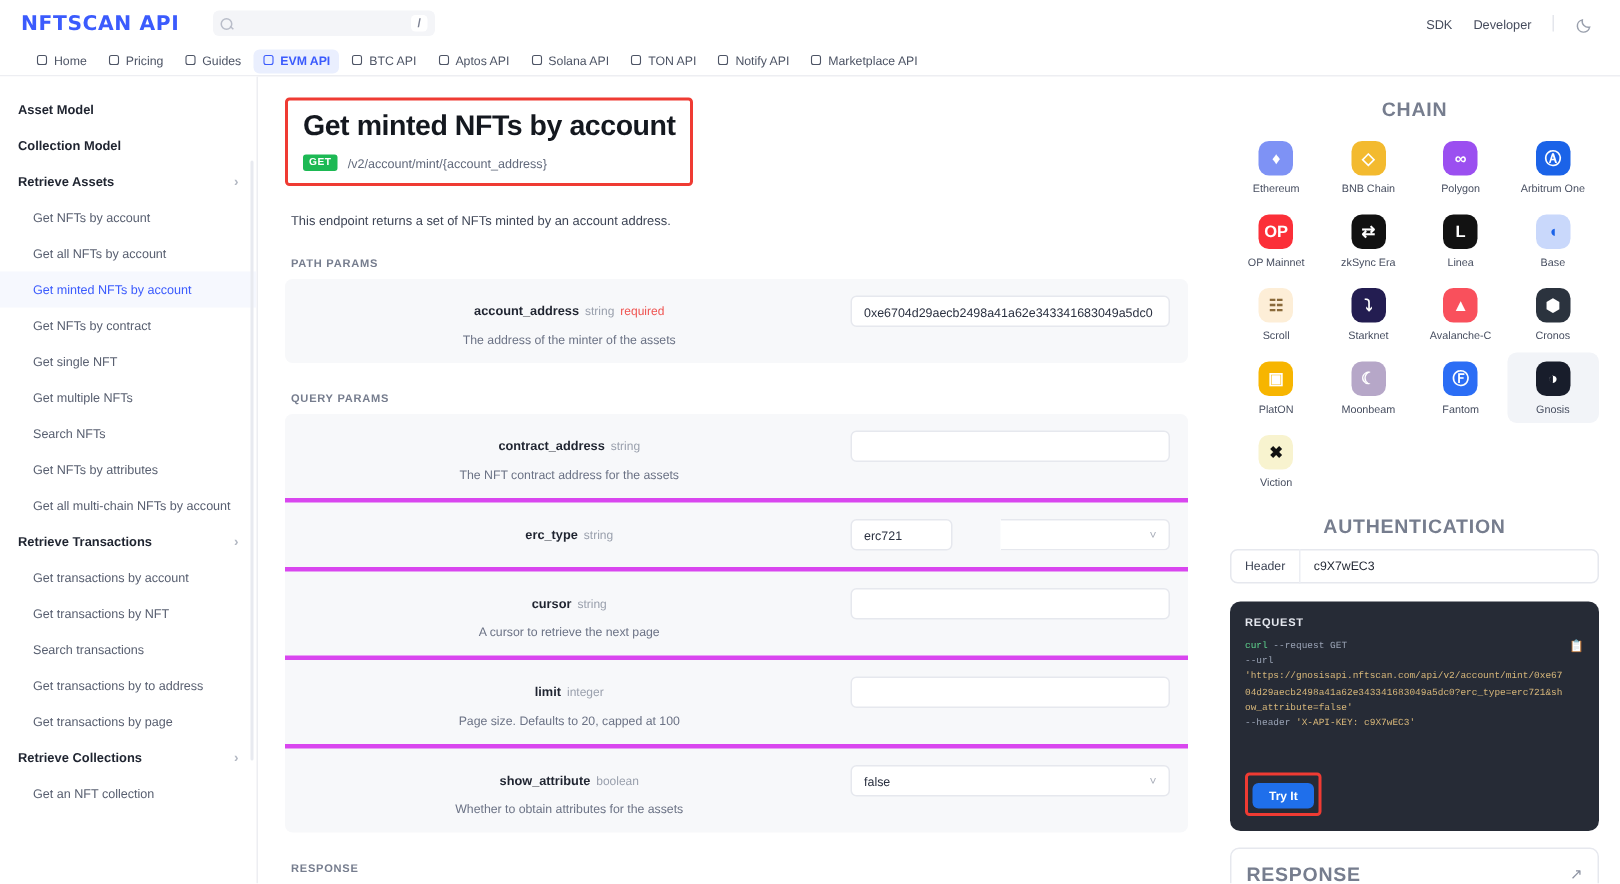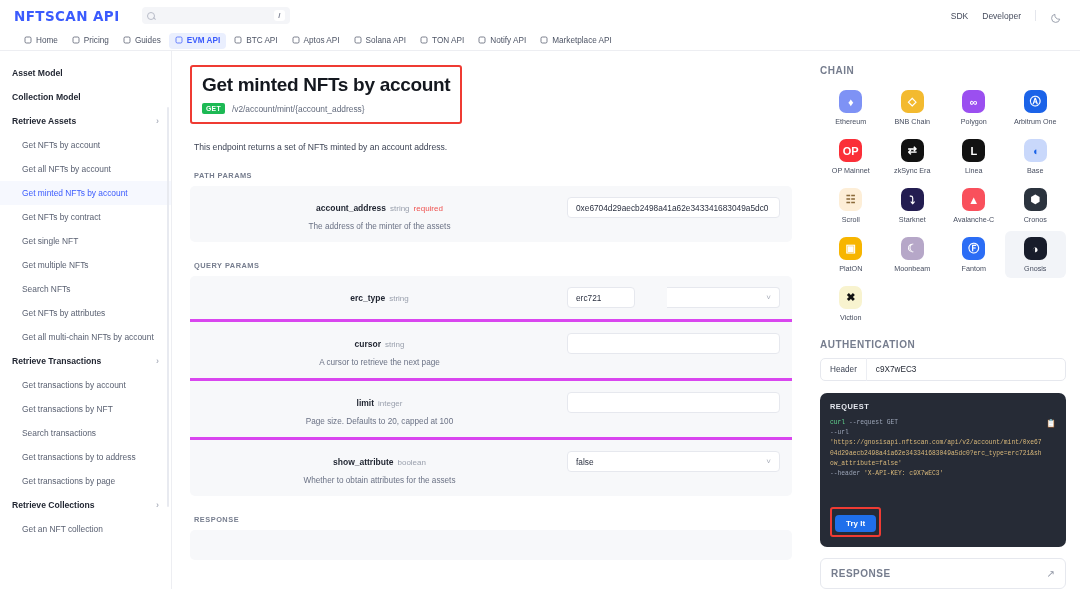--- a/index.html
+++ b/index.html
@@ -112,21 +112,21 @@
     background: #f7f8fa; border-radius: 5px; height: 30px;
     display: flex; align-items: center; padding: 0 12px; gap: 6px;
   }
   .expand-ic { margin-left: auto; color: #8d93a2; font-size: 10px; }
 
   
   .rightpanel {
     width: 272px; flex: none; padding: 14px 14px 0 12px;
     background: #fff; overflow: hidden;
   }
-  .rp-label { font-size: 10px; font-weight: 700; color: #767d8e; letter-spacing: .5px; margin-bottom: 8px; }
+  .rp-label { font-size: 13px; font-weight: 700; color: #767d8e; letter-spacing: .5px; margin-bottom: 8px; text-align: center; }
   .chain-grid { display: grid; grid-template-columns: repeat(4, 1fr); gap: 2px 0; }
   .chain-cell {
     display: flex; flex-direction: column; align-items: center; gap: 4px;
     padding: 6px 0 5px 0; border-radius: 6px;
   }
   .chain-cell.selected { background: #f2f4f8; }
   .chain-ic {
     width: 23px; height: 23px; border-radius: 7px;
     display: flex; align-items: center; justify-content: center;
     font-size: 11px; color: #fff; font-weight: 700; overflow: hidden;
@@ -341,20 +341,29 @@
         <div class="p-field hl-box">
             <span>0xe6704d29aecb2498a41a62e343341683049a5dc0</span>
           </div>
       </div>
       </div>
 
     <div class="sec-label">QUERY PARAMS</div>
     <div class="param-card" id="query-params">
         <div class="param-row">
         <div class="p-left">
+          <div><span class="p-name">contract_address</span><span class="p-type">string</span></div>
+          <div class="p-desc">The NFT contract address for the assets</div>
+        </div>
+        <div class="p-field">
+            <span></span>
+          </div>
+      </div>
+        <div class="param-row">
+        <div class="p-left">
           <div><span class="p-name">erc_type</span><span class="p-type">string</span></div>
 
         </div>
         <div class="p-field boxed">
            <div class="inner-input hl-box" style="width:68px">
              <span>erc721</span>
            </div>
            <div class="inner-input" style="flex:1;border-left:0;border-radius:0 4px 4px 0;justify-content:flex-end">
              <span class="chev">˅</span>
            </div>

